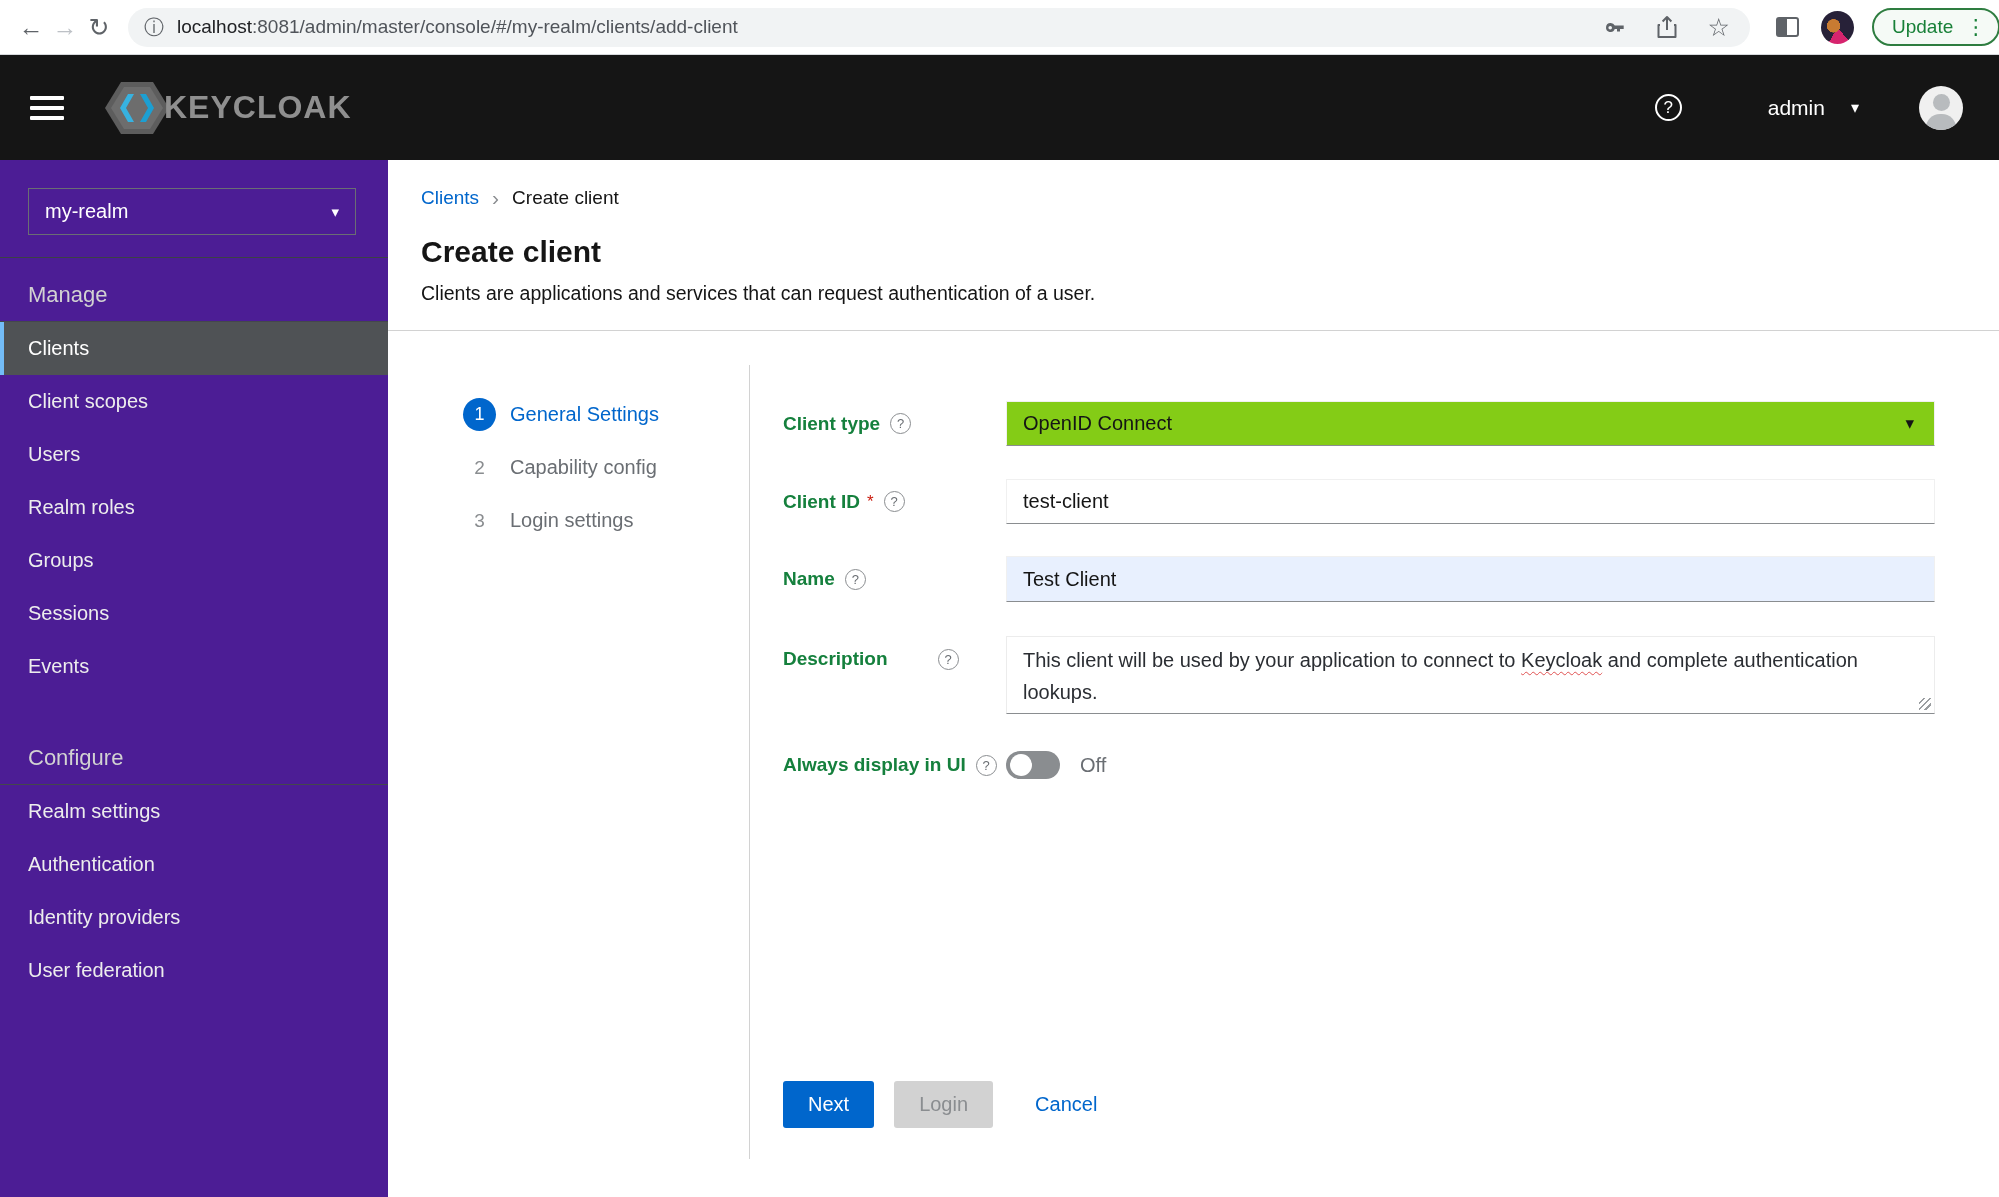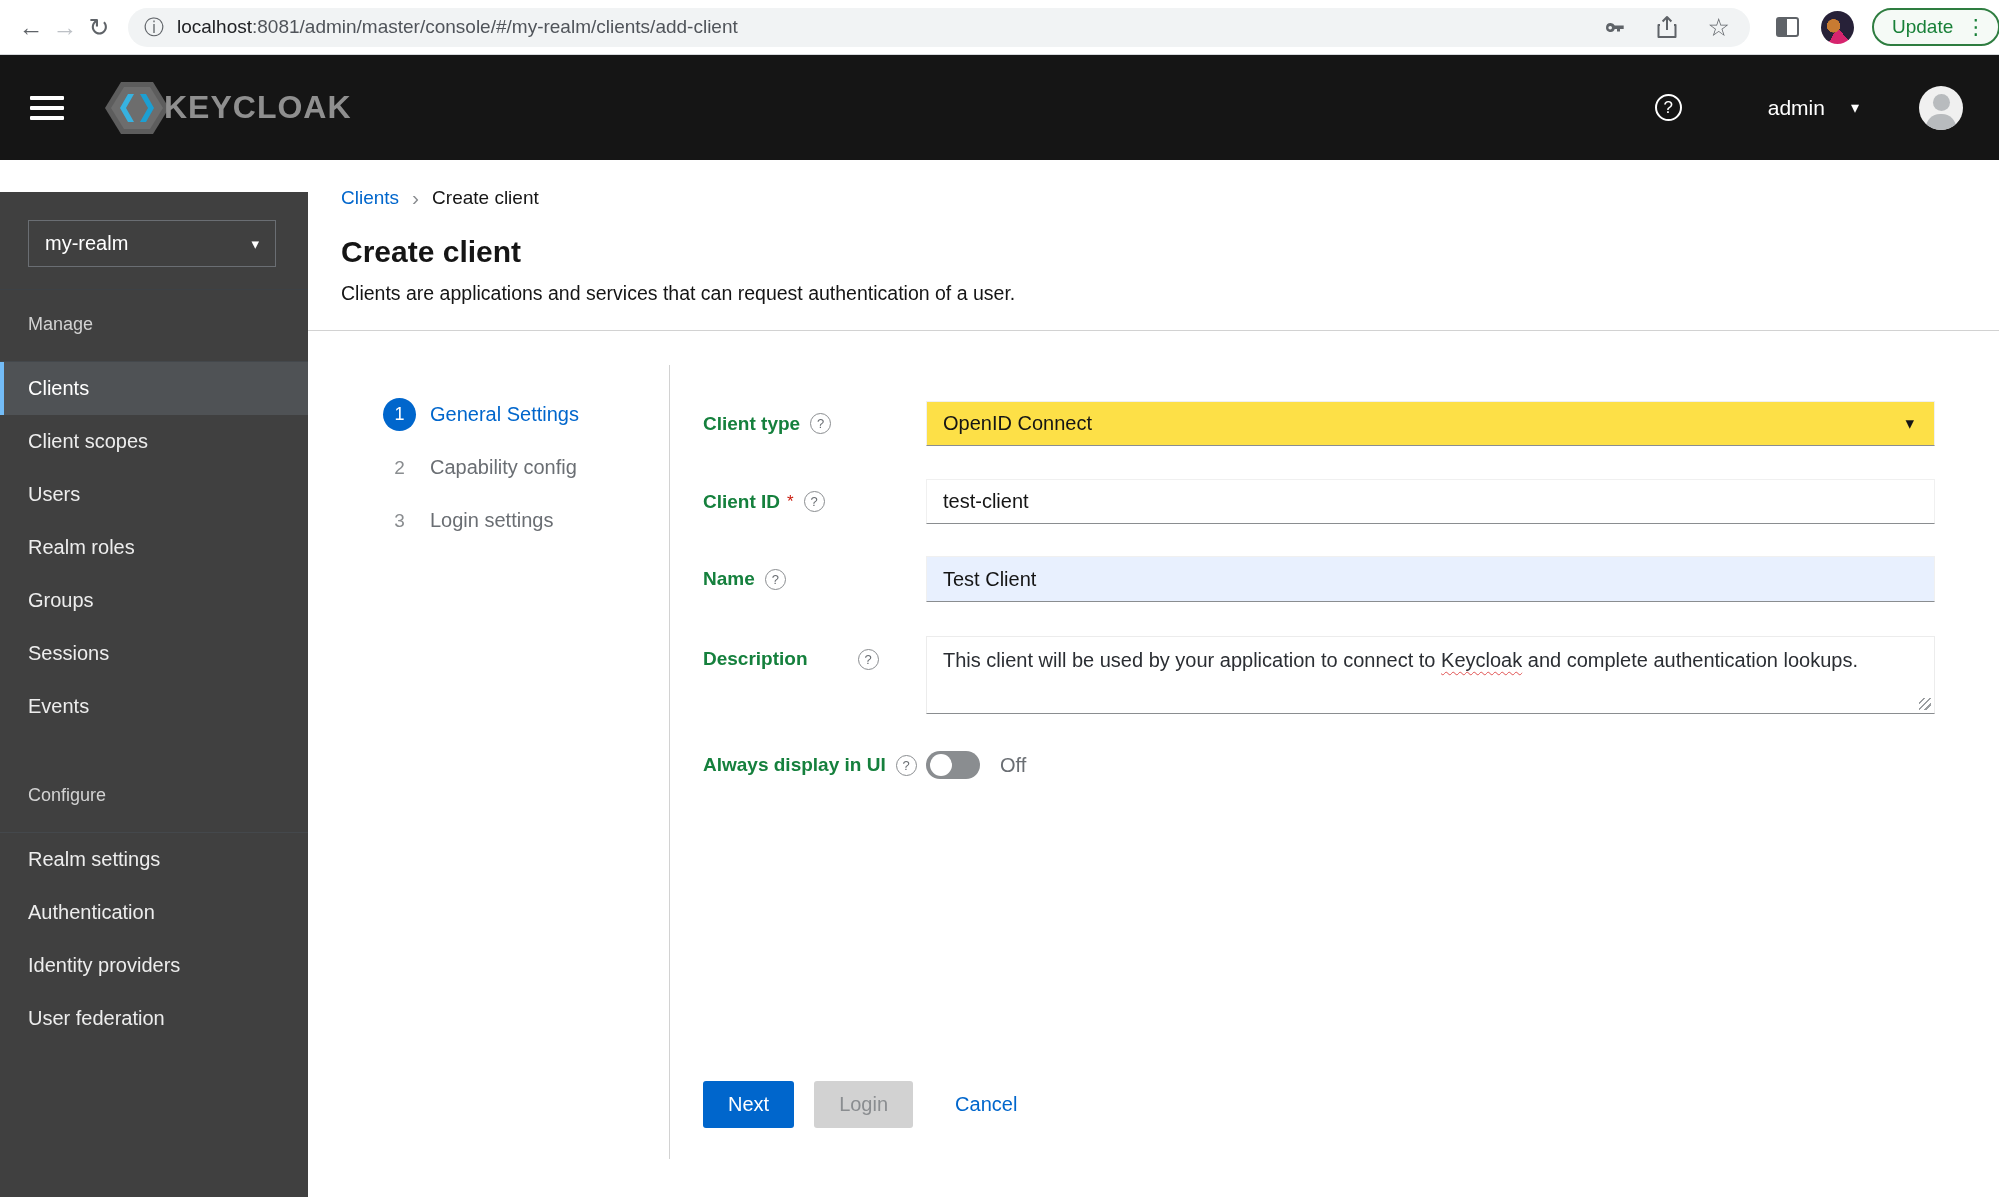--- a/index.html
+++ b/index.html
@@ -35,25 +35,25 @@
   .mh-spacer { flex:1; }
   .mh-help { width:27px; height:27px; border:2px solid #fff; border-radius:50%; color:#fff; font-size:17px; display:flex; align-items:center; justify-content:center; cursor:pointer; }
   .mh-user { color:#fff; font-size:21px; margin-left:86px; cursor:pointer; }
   .mh-caret { color:#fff; font-size:16px; margin-left:26px; cursor:pointer; }
   .mh-avatar { width:44px; height:44px; border-radius:50%; background:#f0f0f0; margin-left:60px; position:relative; overflow:hidden; cursor:pointer; }
   .mh-avatar::before { content:""; position:absolute; width:17px; height:17px; border-radius:50%; background:#b8bbbe; left:13.5px; top:8px; }
   .mh-avatar::after { content:""; position:absolute; width:30px; height:18px; border-radius:14px 14px 0 0; background:#b8bbbe; left:7px; top:28px; }
 
   
   .body-row { display:flex; height:1037px; }
-  .sidebar { width:308px; background:#404040; flex:none;margin-top:32px; }
+  .sidebar { width:388px; background:#4c1d95; flex:none; }
   .realm-wrap { padding:28px 32px 22px 28px; border-bottom:1px solid #3c4146; }
   .realm-box { height:47px; border:1px solid #6a6e73; display:flex; align-items:center; justify-content:space-between; padding:0 16px; color:#fff; font-size:20px; cursor:pointer; }
   .realm-caret { font-size:15px; color:#fff; }
-  .nav-group-title { color:#d2d2d2; font-size:18px; padding:24px 0 26px 28px; }
+  .nav-group-title { color:#d2d2d2; font-size:22px; padding:24px 0 13px 28px; }
   .nav-group-divider { border-bottom:1px solid #44484c; }
   .nav-item { height:53px; display:flex; align-items:center; padding-left:28px; color:#ededed; font-size:20px; cursor:pointer; }
   .nav-item.active { background:#4f5255; border-left:4px solid #73bcf7; padding-left:24px; color:#fff; }
   .nav-gap { height:28px; }
 
   .content { flex:1; background:#fff; position:relative; }
   .content-header { padding:26px 64px 0 33px; }
   .breadcrumb { display:flex; align-items:center; font-size:19px; gap:13px; }
   .bc-link { color:#0066cc; cursor:pointer; }
   .bc-sep { color:#8a8d90; font-size:21px; }
@@ -74,21 +74,21 @@
   .form { flex:1; padding:36px 64px 0 33px; }
   .frow { display:flex; align-items:center; margin-bottom:33px; }
   .frow.top { align-items:flex-start; }
   .flabel { width:223px; flex:none; display:flex; align-items:center; }
   .frow.top .flabel { padding-top:12px;gap:40px; }
   .flabel-text { font-size:19px; font-weight:700; color:#15803d; }
   .req { color:#c9190b; font-size:17px; margin-left:7px; }
   .help { width:21px; height:21px; border:1.5px solid #8a8d90; border-radius:50%; color:#6a6e73; font-size:13px; display:inline-flex; align-items:center; justify-content:center; margin-left:10px; flex:none; cursor:pointer; }
   .ffield { flex:1; }
 
-  .pf-select { height:45px; background:#fde047; border:1px solid #f0f0f0; border-bottom:1px solid #8a8d90; display:flex; align-items:center; justify-content:space-between; padding:0 20px 0 16px; font-size:20px; color:#151515; cursor:pointer; }
+  .pf-select { height:45px; background:#84cc16; border:1px solid #f0f0f0; border-bottom:1px solid #8a8d90; display:flex; align-items:center; justify-content:space-between; padding:0 20px 0 16px; font-size:20px; color:#151515; cursor:pointer; }
   .sel-caret { font-size:17px; color:#151515; }
   .pf-input { width:100%; height:45px; background:#fff; border:1px solid #f0f0f0; border-bottom:1px solid #8a8d90; padding:0 16px; font-size:20px; color:#151515; font-family:Liberation Sans, sans-serif; outline:none; }
   .pf-input.autofill { background:#e8f0fe; height:46px; }
   .pf-textarea { height:78px; background:#fff; border:1px solid #ececec; border-bottom:1px solid #8a8d90; padding:7px 40px 7px 16px; font-size:20px; color:#2b2e33; line-height:32px; position:relative; cursor:text; }
   .flagged { text-decoration:underline; text-decoration-style:wavy; text-decoration-color:#e05252; text-decoration-thickness:1px; text-underline-offset:4px; }
   .resize-grip { position:absolute; right:3px; bottom:3px; width:12px; height:12px;
      background:repeating-linear-gradient(135deg, transparent 0 3px, #9a9da0 3px 4.5px); cursor:nwse-resize; }
 
   .switch-row { display:flex; align-items:center; }
   .switch { width:54px; height:28px; border-radius:14px; background:#8a8d90; position:relative; cursor:pointer; flex:none; }

